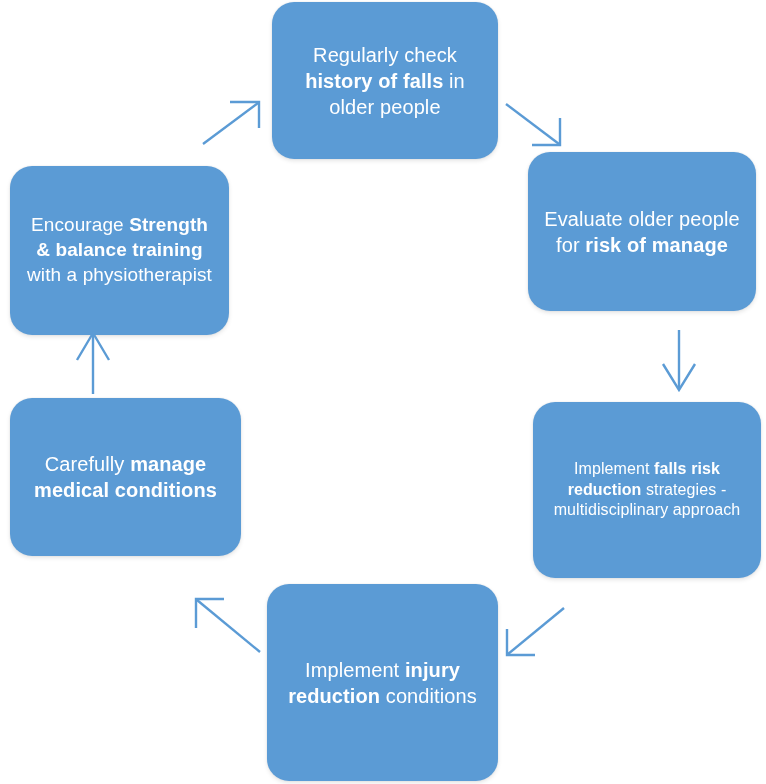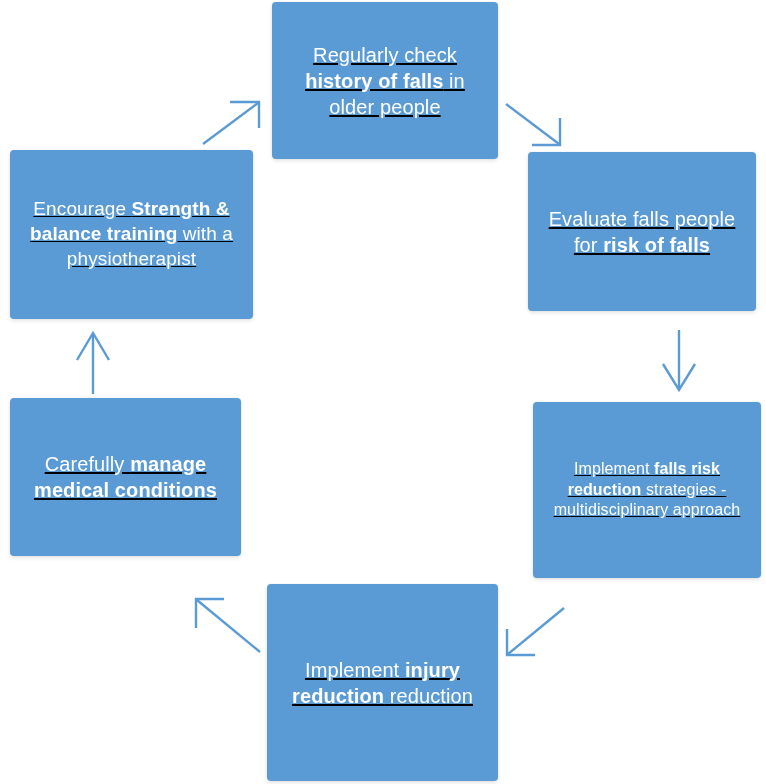--- a/index.html
+++ b/index.html
@@ -17,48 +17,47 @@
     height: 784px;
     background: #ffffff;
     overflow: hidden;
   }
 
   
   .node {
     position: absolute;
     box-sizing: border-box;
     background: #5b9bd5;
-    border-radius: 4px;
+    border-radius: 22px;
     box-shadow: 0 2px 4px rgba(0,0,0,0.10), 0 0 0 1px rgba(0,0,0,0.02);
     display: flex;
     align-items: center;
     justify-content: center;
     padding: 6px 12px;
-    text-decoration: underline;
   }
   .node .label {
     color: #ffffff;
     text-align: center;
     line-height: 1.30;
     font-size: 20px;
     font-weight: 400;
     letter-spacing: 0.1px;
     word-wrap: break-word;
   }
   .node .label b {
     font-weight: 700;
   }
 
   
   #node-1 { left: 272px; top:   2px; width: 226px; height: 157px; }
   #node-2 { left: 528px; top: 152px; width: 228px; height: 159px; }
   #node-3 { left: 533px; top: 402px; width: 228px; height: 176px; }
   #node-4 { left: 267px; top: 584px; width: 231px; height: 197px; }
   #node-5 { left:  10px; top: 398px; width: 231px; height: 158px; }
-  #node-6 { left:  10px; top: 150px; width: 243px; height: 169px; }
+  #node-6 { left:  10px; top: 166px; width: 219px; height: 169px; }
 
   #node-3 .label { font-size: 16px; }
   #node-6 .label { font-size: 19px; }
 
   
   .arrow {
     position: absolute;
     overflow: visible;
   }
   .arrow svg { display: block; overflow: visible; }
@@ -74,29 +73,29 @@
 </head>
 <body>
 
 <div id="canvas">
 
   <div class="node" id="node-1">
     <div class="label"><span>Regularly check </span><b>history of falls</b><span> in older people</span></div>
   </div>
 
   <div class="node" id="node-2">
-    <div class="label"><span>Evaluate falls people for </span><b>risk of falls</b></div>
+    <div class="label"><span>Evaluate older people for </span><b>risk of manage</b></div>
   </div>
 
   <div class="node" id="node-3">
     <div class="label"><span>Implement </span><b>falls risk reduction</b><span> strategies - multidisciplinary approach</span></div>
   </div>
 
   <div class="node" id="node-4">
-    <div class="label"><span>Implement </span><b>injury reduction</b><span> reduction</span></div>
+    <div class="label"><span>Implement </span><b>injury reduction</b><span> conditions</span></div>
   </div>
 
   <div class="node" id="node-5">
     <div class="label"><span>Carefully </span><b>manage medical conditions</b></div>
   </div>
 
   <div class="node" id="node-6">
     <div class="label"><span>Encourage </span><b>Strength &amp; balance training</b><span> with a physiotherapist</span></div>
   </div>
 

